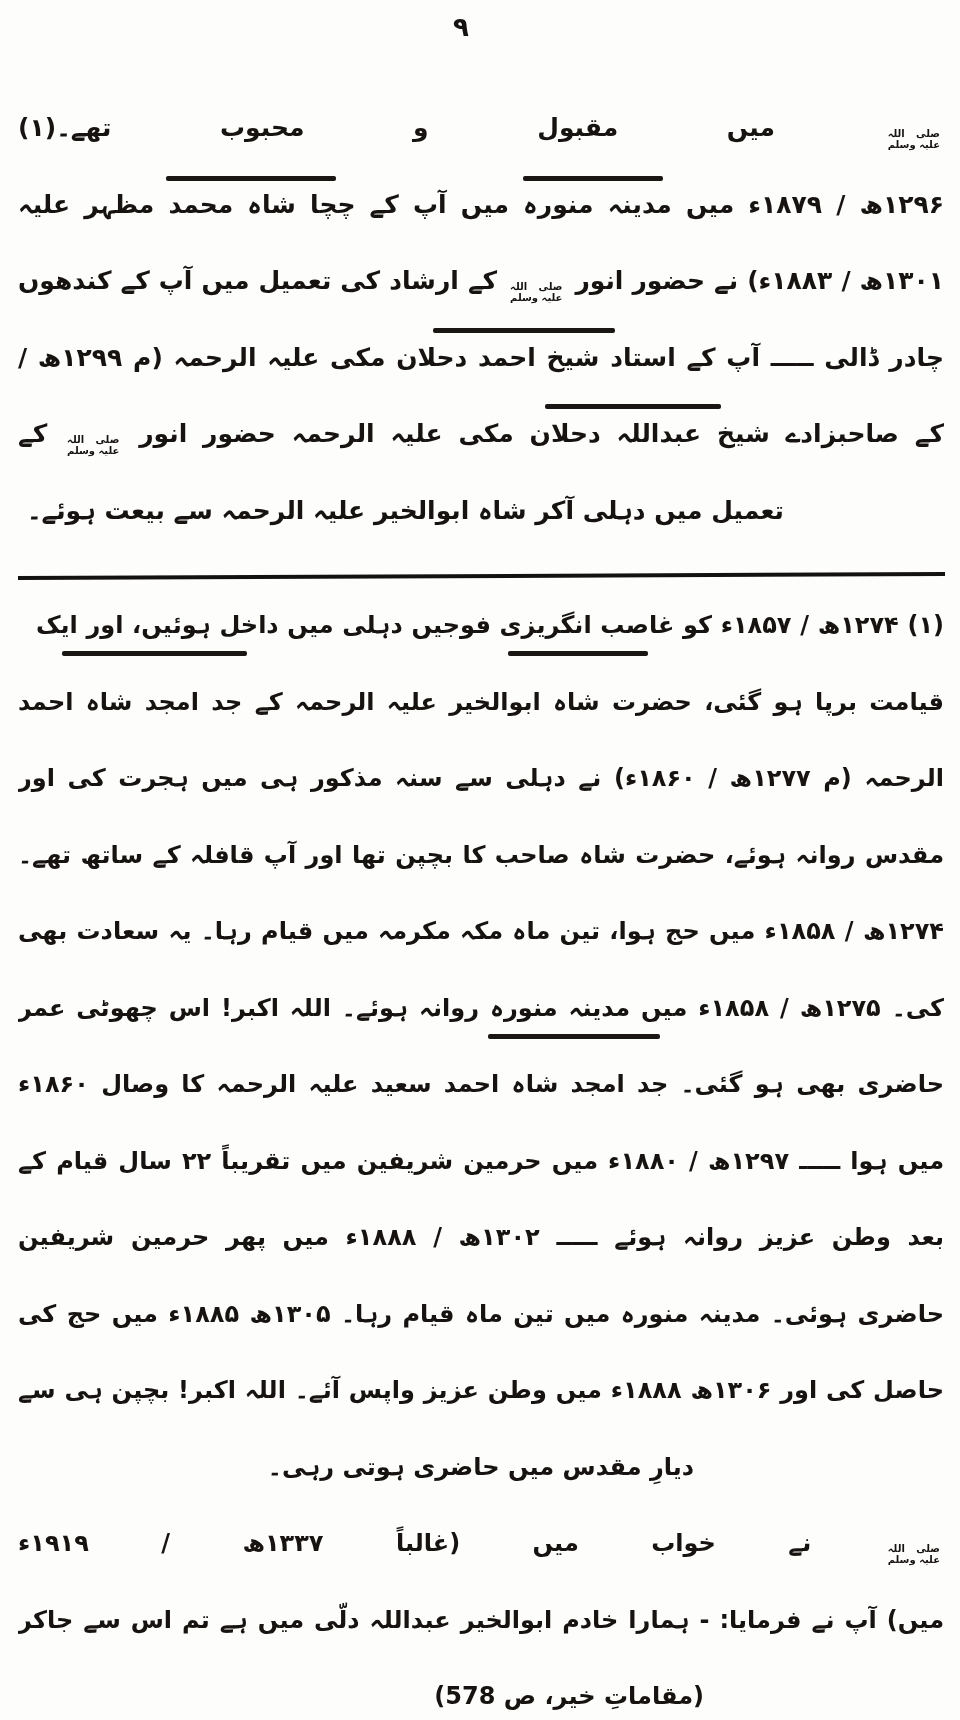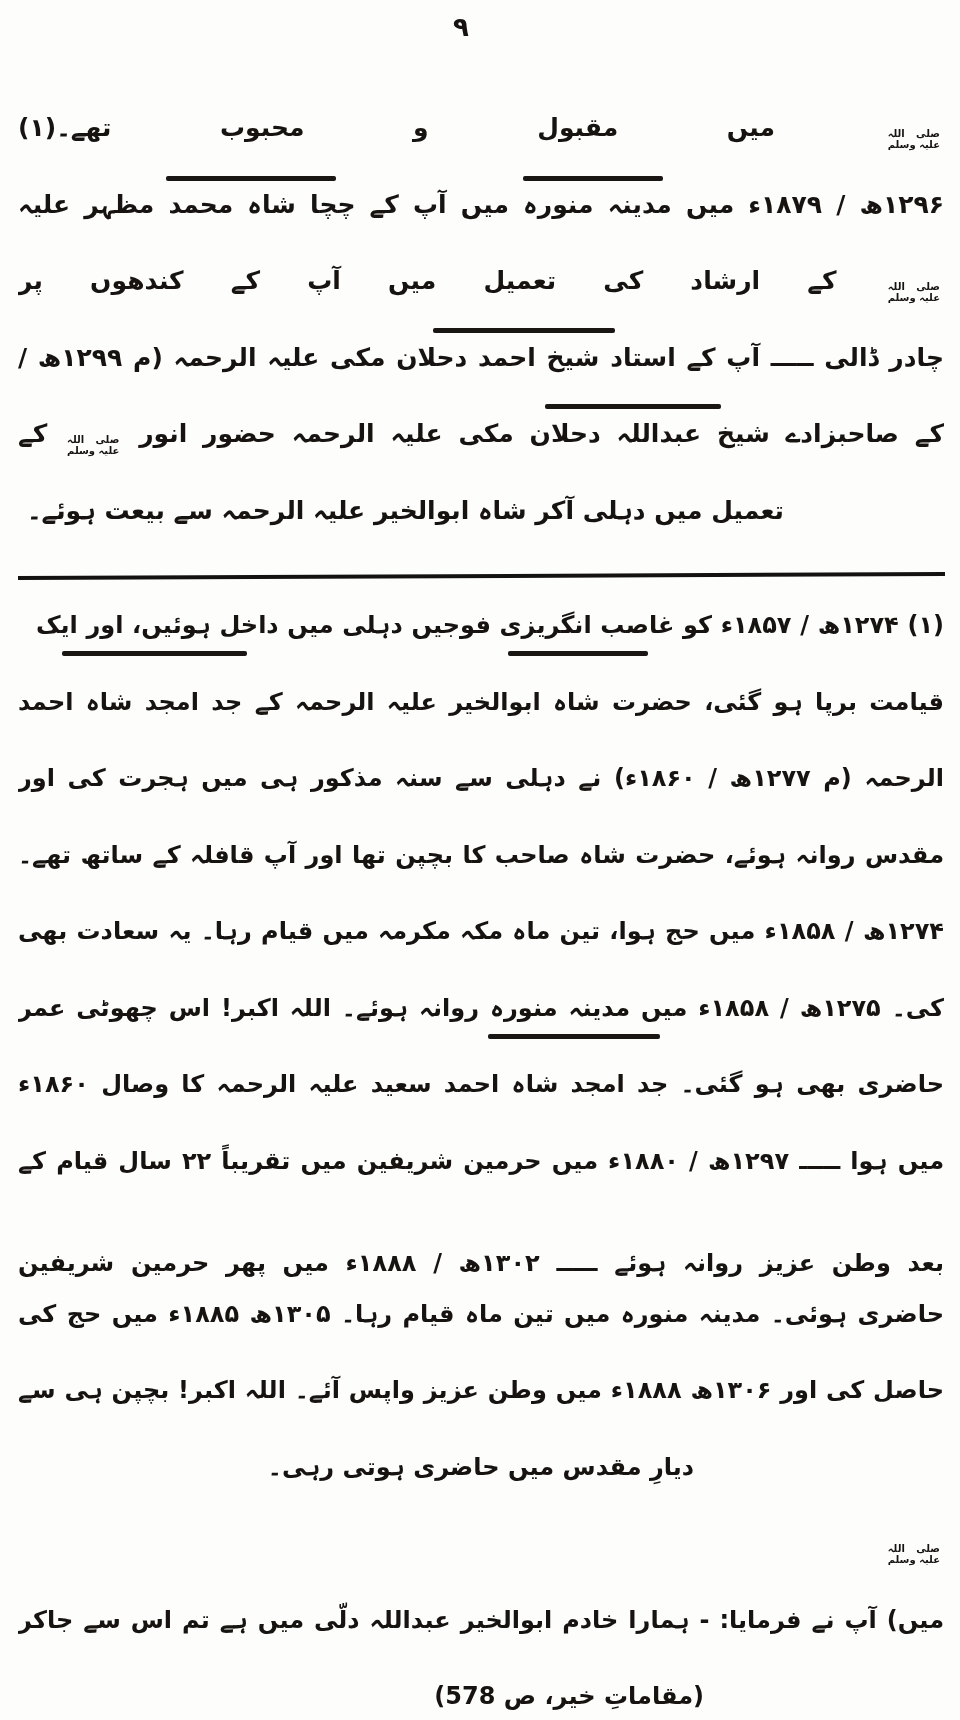--- a/index.html
+++ b/index.html
@@ -46,37 +46,37 @@
 </head>
 <body>
 
 <div class="page">
 
   <div class="page-number">۹</div>
 
   <div id="text-root">
       <div class="line main-line" style="top: 96px;"> <span class="salawat"><span>صلی اللہ</span><span>علیہ وسلم</span></span> <span>میں مقبول و محبوب تھے۔(۱)</span></div>
       <div class="line main-line" style="top: 172.5px;"><span>۱۲۹۶ھ / ۱۸۷۹ء میں مدینہ منورہ میں آپ کے چچا شاہ محمد مظہر علیہ الرحمہ (م</span></div>
-      <div class="line main-line" style="top: 249px;"> <span class="salawat"><span>صلی اللہ</span><span>علیہ وسلم</span></span> <span>کے ارشاد کی تعمیل میں آپ کے کندھوں پر</span></div>
+      <div class="line main-line" style="top: 249px;"><span>۱۳۰۱ھ / ۱۸۸۳ء) نے حضور انور</span> <span class="salawat"><span>صلی اللہ</span><span>علیہ وسلم</span></span> <span>کے ارشاد کی تعمیل میں آپ کے کندھوں پر</span></div>
       <div class="line main-line" style="top: 325.5px;"><span>چادر ڈالی ـــــ آپ کے استاد شیخ احمد دحلان مکی علیہ الرحمہ (م ۱۲۹۹ھ / ۱۸۸۱ء)</span></div>
       <div class="line main-line" style="top: 402px;"><span>کے صاحبزادے شیخ عبداللہ دحلان مکی علیہ الرحمہ حضور انور</span> <span class="salawat"><span>صلی اللہ</span><span>علیہ وسلم</span></span> <span>کے فرمانِ عالی کی</span></div>
       <div class="line main-line align-last" style="top: 478.5px;"><span>تعمیل میں دہلی آکر شاہ ابوالخیر علیہ الرحمہ سے بیعت ہوئے۔(۲)</span></div>
       <div class="line foot-line" style="top: 593px; margin-left: 18px;"><span>(۱) ۱۲۷۴ھ / ۱۸۵۷ء کو غاصب انگریزی فوجیں دہلی میں داخل ہوئیں، اور ایک</span></div>
       <div class="line foot-line" style="top: 669.5px;"><span>قیامت برپا ہو گئی، حضرت شاہ ابوالخیر علیہ الرحمہ کے جد امجد شاہ احمد سعید علیہ</span></div>
       <div class="line foot-line" style="top: 746px;"><span>الرحمہ (م ۱۲۷۷ھ / ۱۸۶۰ء) نے دہلی سے سنہ مذکور ہی میں ہجرت کی اور حجاز</span></div>
       <div class="line foot-line" style="top: 822.5px;"><span>مقدس روانہ ہوئے، حضرت شاہ صاحب کا بچپن تھا اور آپ قافلہ کے ساتھ تھے۔</span></div>
       <div class="line foot-line" style="top: 899px;"><span>۱۲۷۴ھ / ۱۸۵۸ء میں حج ہوا، تین ماہ مکہ مکرمہ میں قیام رہا۔ یہ سعادت بھی حاصل</span></div>
       <div class="line foot-line" style="top: 975.5px;"><span>کی۔ ۱۲۷۵ھ / ۱۸۵۸ء میں مدینہ منورہ روانہ ہوئے۔ اللہ اکبر! اس چھوٹی عمر میں</span></div>
       <div class="line foot-line" style="top: 1052px;"><span>حاضری بھی ہو گئی۔ جد امجد شاہ احمد سعید علیہ الرحمہ کا وصال ۱۸۶۰ء میں مدینہ منورہ</span></div>
       <div class="line foot-line" style="top: 1128.5px;"><span>میں ہوا ـــــ ۱۲۹۷ھ / ۱۸۸۰ء میں حرمین شریفین میں تقریباً ۲۲ سال قیام کے</span></div>
-      <div class="line foot-line" style="top: 1231px;"><span>بعد وطن عزیز روانہ ہوئے ـــــ ۱۳۰۲ھ / ۱۸۸۸ء میں پھر حرمین شریفین</span></div>
+      <div class="line foot-line" style="top: 1205px;"><span>بعد وطن عزیز روانہ ہوئے ـــــ ۱۳۰۲ھ / ۱۸۸۸ء میں پھر حرمین شریفین</span></div>
       <div class="line foot-line" style="top: 1281.5px;"><span>حاضری ہوئی۔ مدینہ منورہ میں تین ماہ قیام رہا۔ ۱۳۰۵ھ ۱۸۸۵ء میں حج کی سعادت</span></div>
       <div class="line foot-line" style="top: 1358px;"><span>حاصل کی اور ۱۳۰۶ھ ۱۸۸۸ء میں وطن عزیز واپس آئے۔ اللہ اکبر! بچپن ہی سے اس</span></div>
       <div class="line foot-line align-center" style="top: 1434.5px;"><span>دیارِ مقدس میں حاضری ہوتی رہی۔</span></div>
-      <div class="line foot-line" style="top: 1511px;"> <span class="salawat"><span>صلی اللہ</span><span>علیہ وسلم</span></span> </div>
+      <div class="line foot-line" style="top: 1511px;"> <span class="salawat"><span>صلی اللہ</span><span>علیہ وسلم</span></span> <span>نے خواب میں (غالباً ۱۳۳۷ھ / ۱۹۱۹ء</span></div>
       <div class="line foot-line" style="top: 1587.5px;"><span>میں) آپ نے فرمایا: - ہمارا خادم ابوالخیر عبداللہ دلّی میں ہے تم اس سے جاکر بیعت ہو۔</span></div>
       <div class="line foot-line align-source" style="top: 1664px;"><span>(مقاماتِ خیر، ص 578)</span></div>
     </div>
 
   <div class="mark" style="top:176px;left:166px;width:170px;"></div>
   <div class="mark" style="top:176px;left:523px;width:140px;"></div>
   <div class="mark" style="top:328px;left:433px;width:182px;"></div>
   <div class="mark" style="top:404px;left:545px;width:176px;"></div>
   <div class="mark" style="top:651px;left:62px;width:185px;"></div>
   <div class="mark" style="top:651px;left:508px;width:140px;"></div>

